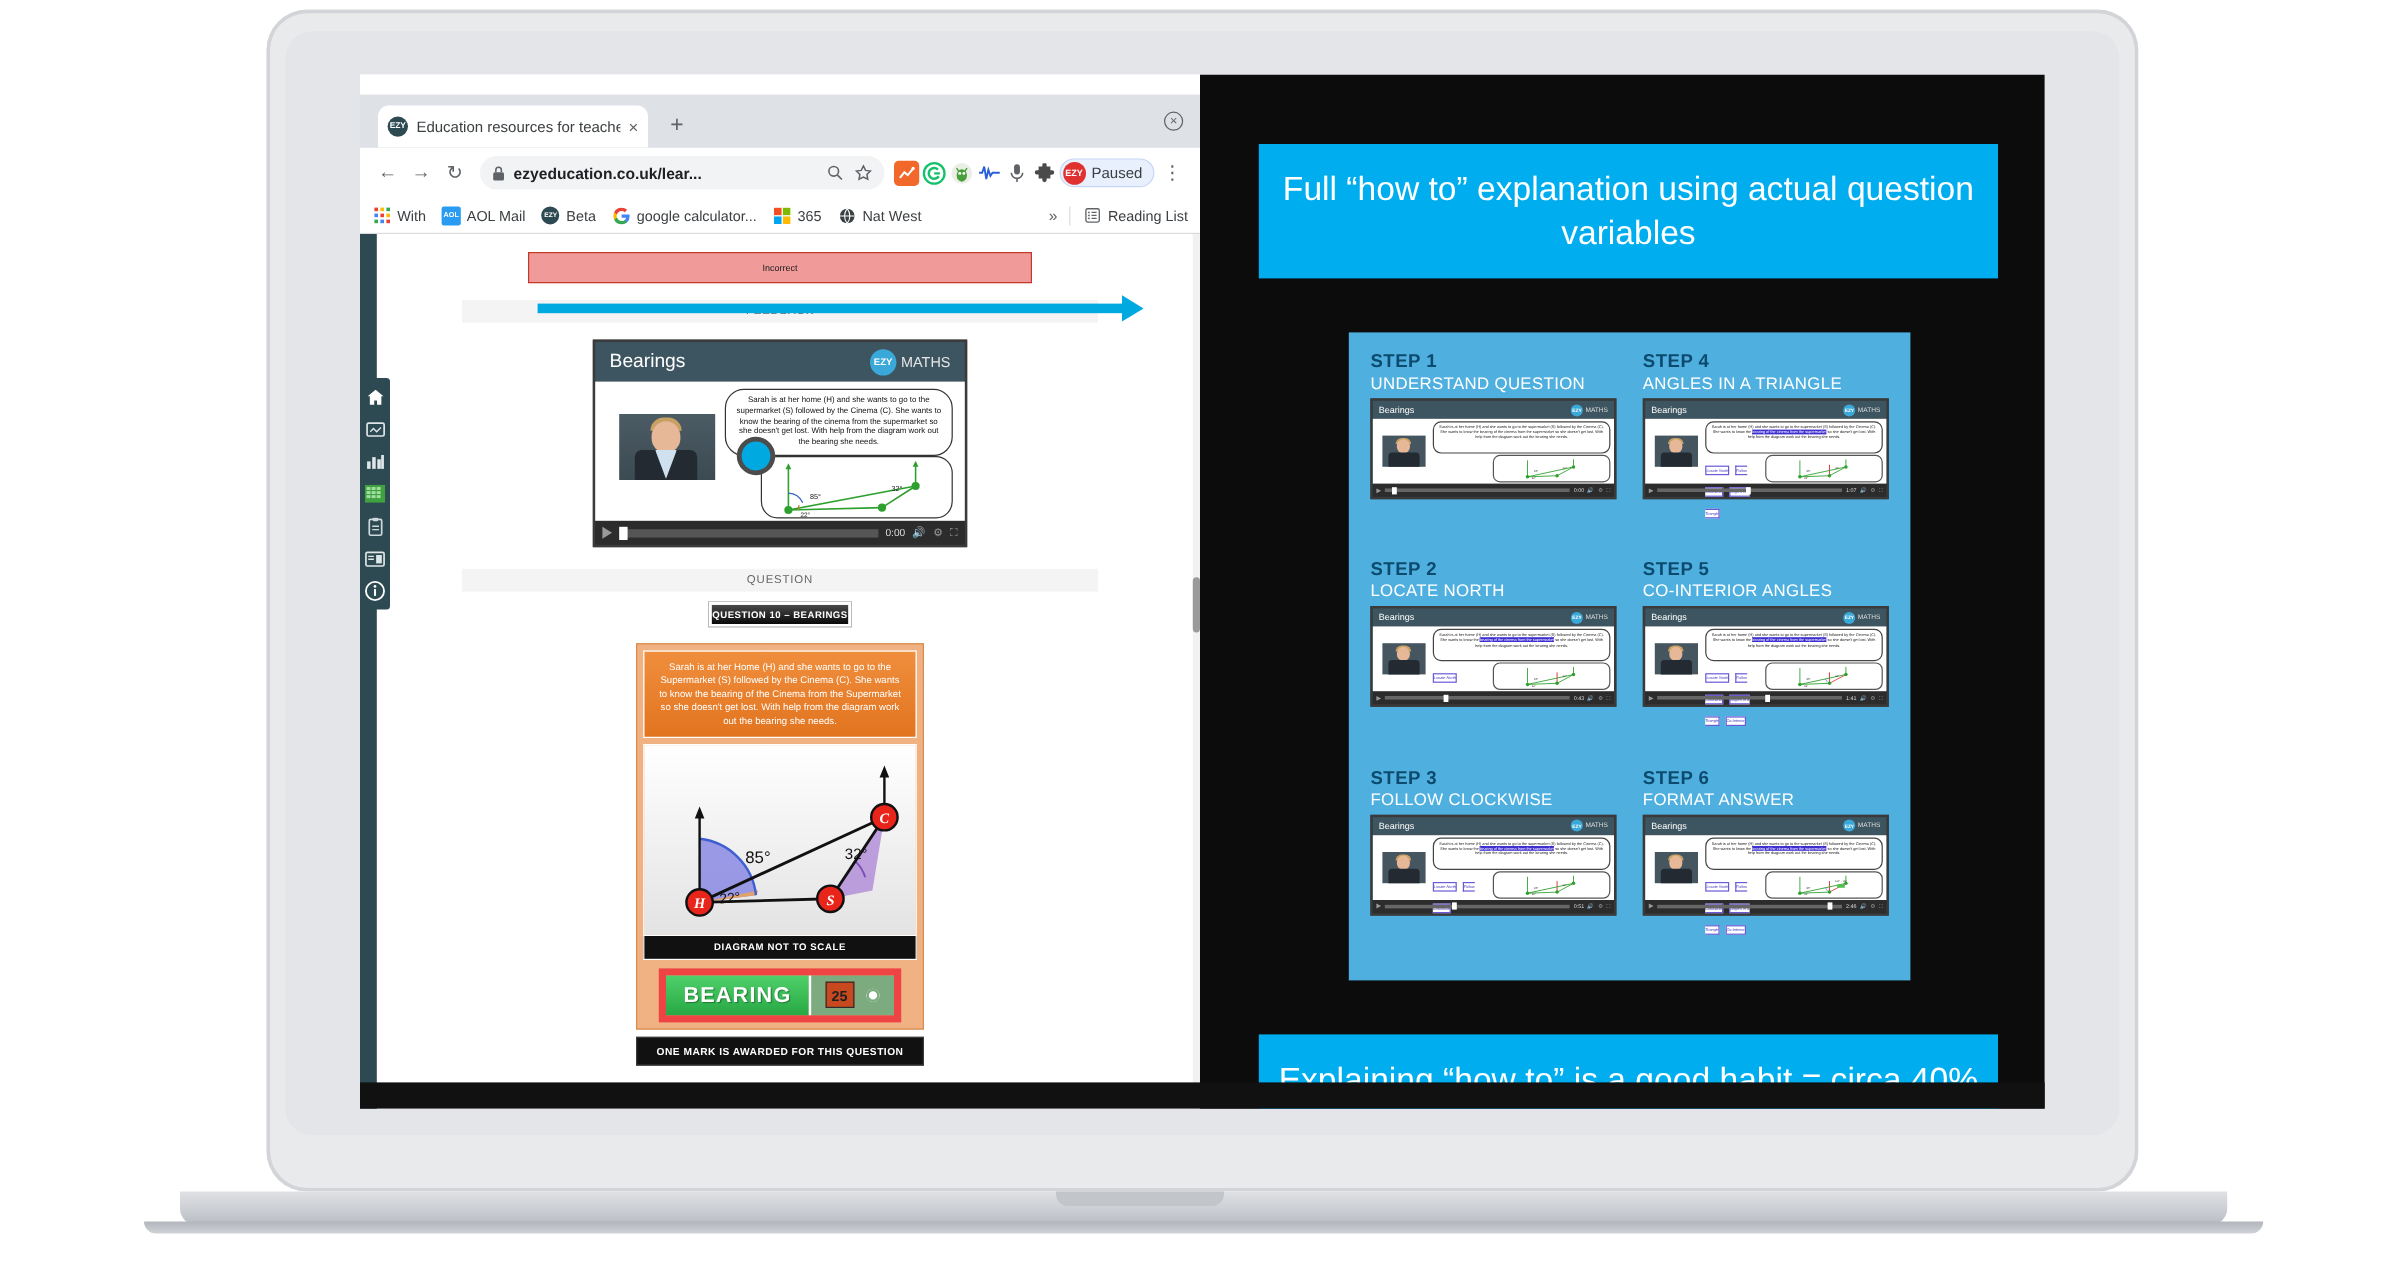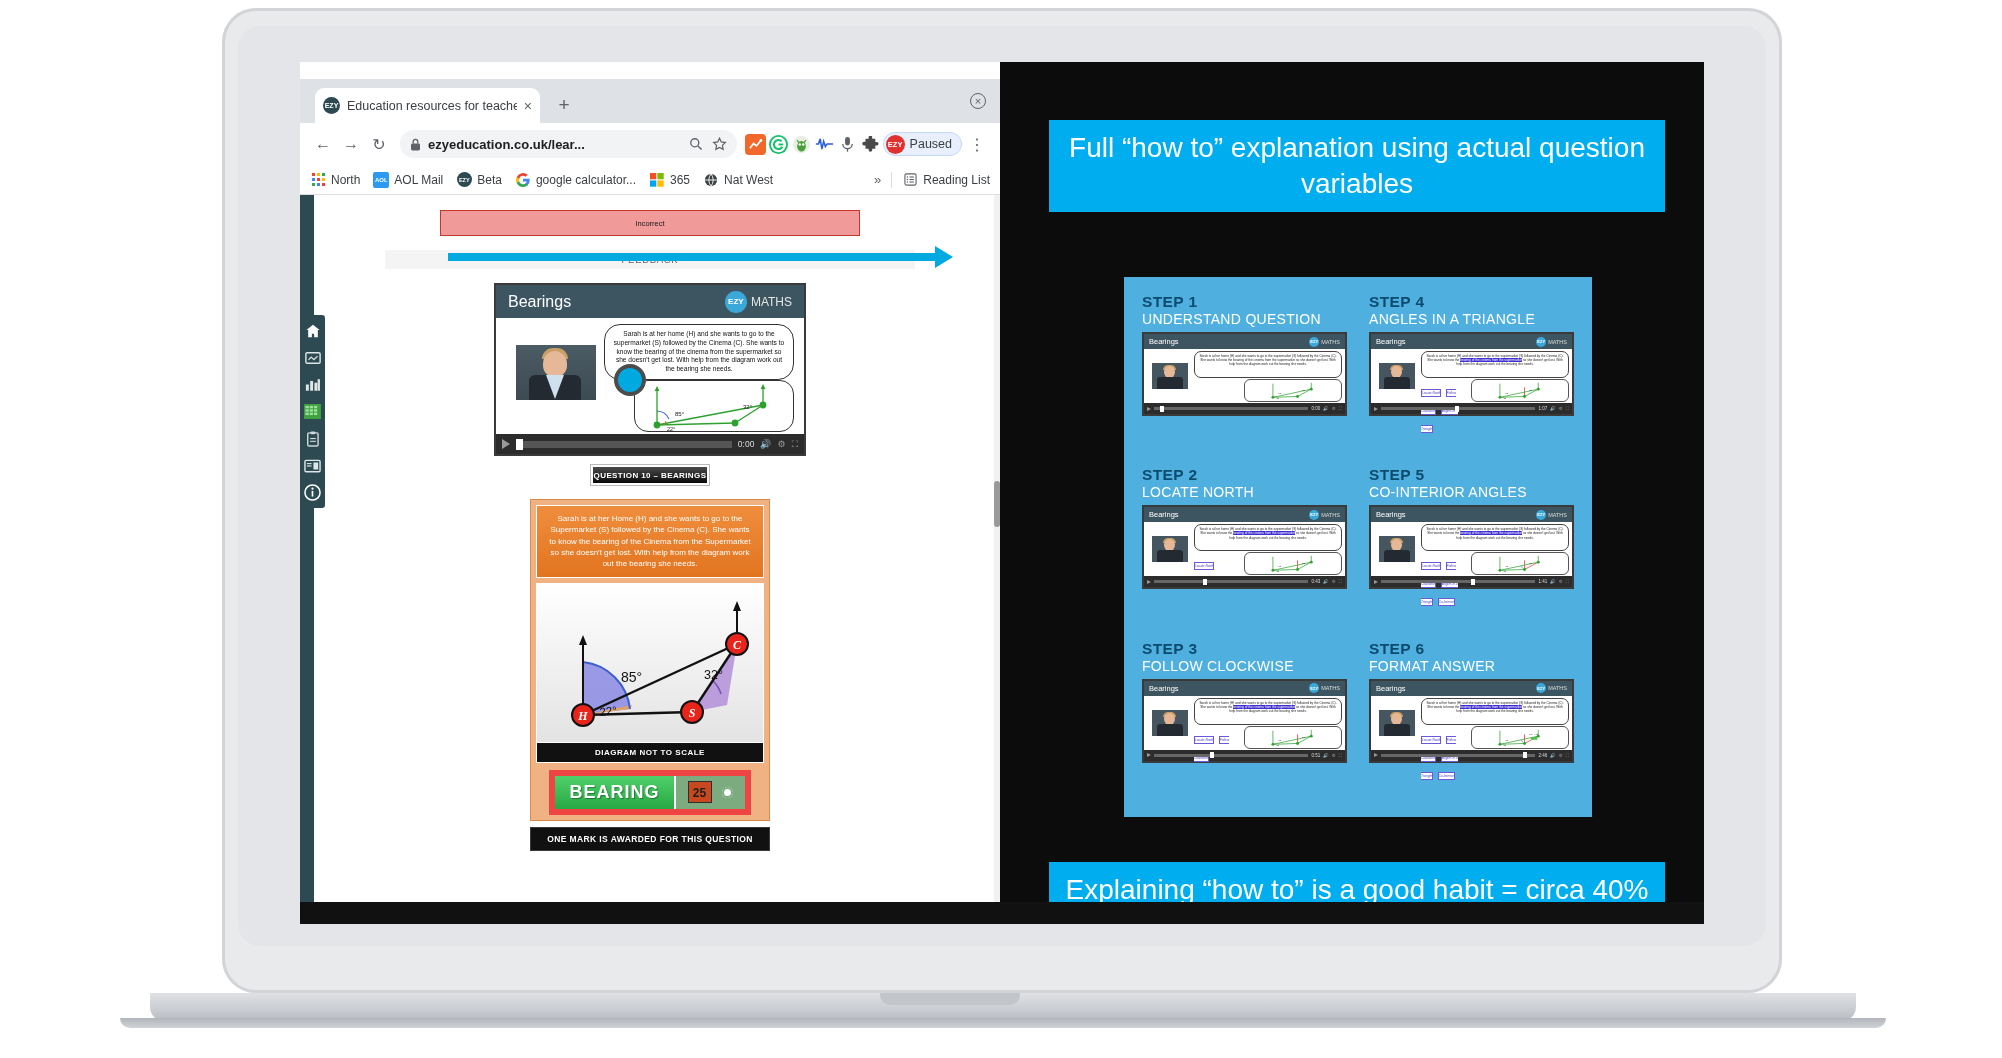--- a/index.html
+++ b/index.html
@@ -257,21 +257,21 @@
   }
 
   
   #slide{
     position:absolute; left:700px; top:0; width:704px; height:862px;
     background:#0c0c0c;
   }
   .slide-banner{
     position:absolute; left:49px; width:616px;
     background:#00aeef; color:#fff; text-align:center;
-    font-size:28px; line-height:1.28; padding:10px 8px;
+    font-size:28px; line-height:1.28; padding:20px 8px;
   }
   #banner-top{ top:58px; }
   #banner-bottom{ top:800px; }
   #steps-panel{
     position:absolute; left:124px; top:215px; width:468px; height:540px;
     background:#4fb0e0; padding:16px 18px;
     display:grid; grid-template-columns:1fr 1fr; grid-template-rows:repeat(3,1fr);
     gap:12px 22px;
   }
   .step-num{ color:#0c4a6e; font-size:15.5px; font-weight:bold; letter-spacing:.4px;}
@@ -403,21 +403,21 @@
               <i style="background:#fbbc05"></i>
               <i style="background:#34a853"></i>
             <i style="background:#4285f4"></i>
               <i style="background:#ea4335"></i>
               <i style="background:#fbbc05"></i>
             <i style="background:#34a853"></i>
               <i style="background:#4285f4"></i>
               <i style="background:#ea4335"></i>
           </span>
         </span>
-        <span>North</span>
+        <span>With</span>
       </div>
       <div class="bm">
         <span class="bm-ico">
           <span style="width:16px;height:16px;background:#2a9bf0;color:#fff;font-size:6px;font-weight:bold;display:flex;align-items:center;justify-content:center;border-radius:2px;">AOL</span>
         </span>
         <span>AOL Mail</span>
       </div>
       <div class="bm">
         <span class="bm-ico">
           <span style="width:15px;height:15px;border-radius:50%;background:#2d4a52;color:#fff;font-size:5.5px;font-weight:bold;display:flex;align-items:center;justify-content:center;">EZY</span>
@@ -587,20 +587,21 @@
               </span>
             <span class="v-time">0:00</span>
             <span class="v-cico">🔊</span>
             <span class="v-cico">⚙</span>
             <span class="v-cico">⛶</span>
           </div>
         </div>
 
         <div class="blue-arrow"></div>
 
+        <div class="section-bar" style="margin-top:18px;">QUESTION</div>
         <div class="q-badge">QUESTION 10 – BEARINGS</div>
 
         <div class="q-card">
           <div class="q-text">Sarah is at her Home (H) and she wants to go to the Supermarket (S) followed by the Cinema (C). She wants to know the bearing of the Cinema from the Supermarket so she doesn't get lost. With help from the diagram work out the bearing she needs.</div>
           <div class="q-diagram">
             <svg width="236" height="160" viewBox="0 0 236 160">
               <defs>
                 <radialGradient id="gA" cx="30%" cy="80%">
                     <stop offset="0" stop-color="#8f8fe8"></stop>
                     <stop offset="1" stop-color="#7a7ae0"></stop>

